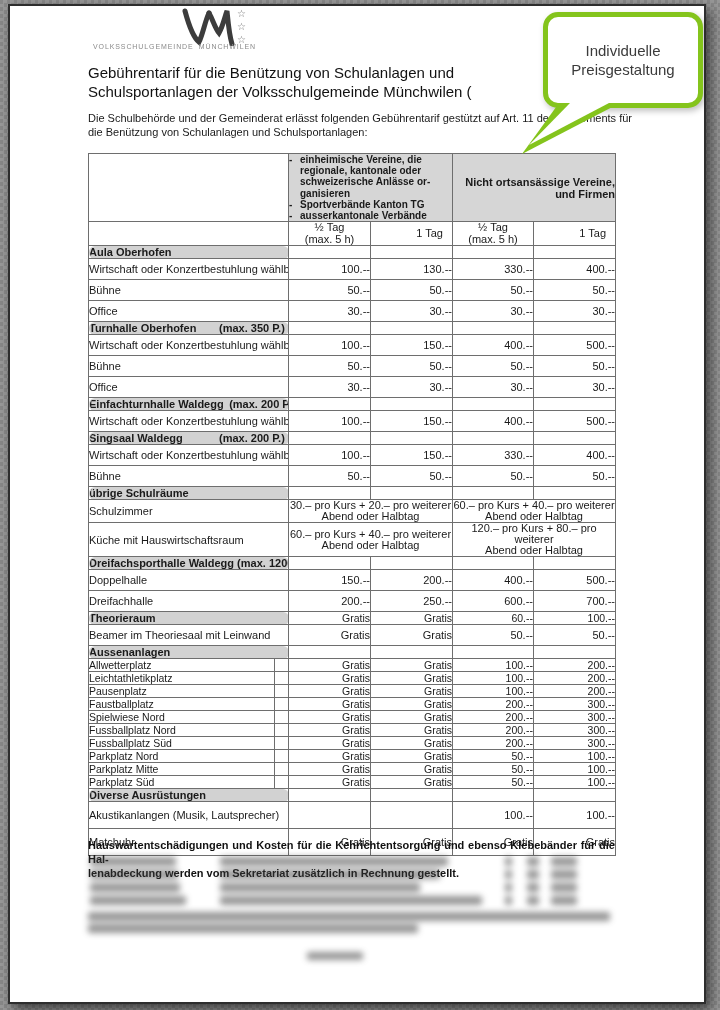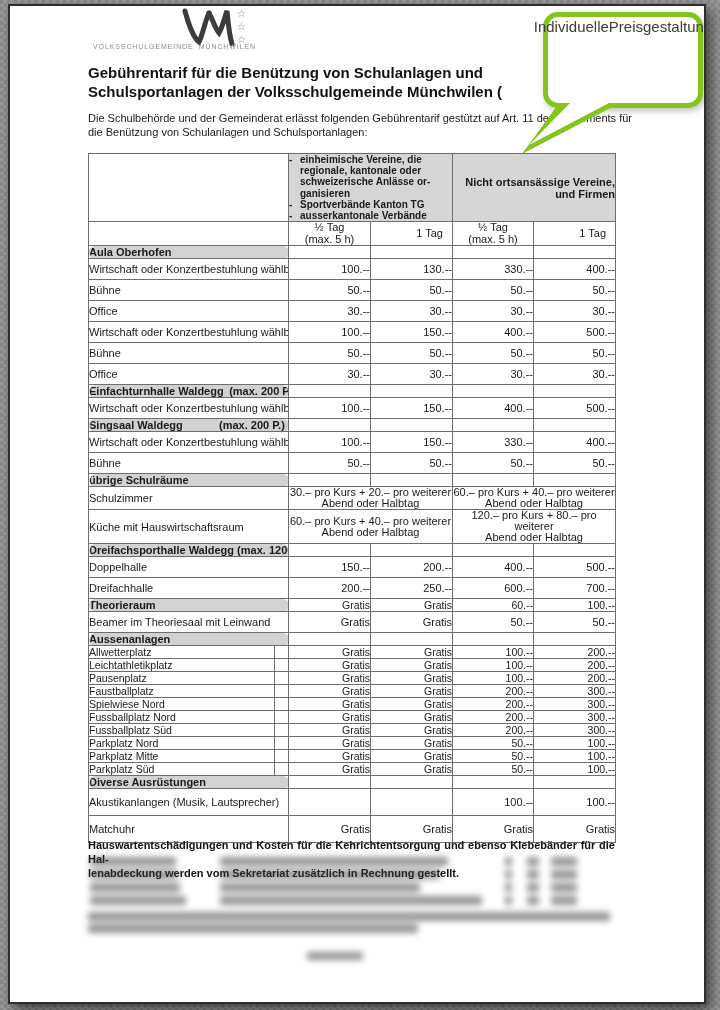--- a/index.html
+++ b/index.html
@@ -13,27 +13,27 @@
     background:#fff;border:2px solid #2d2d2d;overflow:hidden;
     box-shadow:5px 6px 12px rgba(0,0,0,.55);
   }
   .abs{position:absolute;}
   
   .vm-mark{left:168px;top:2px;}
   .stars{left:227px;top:1px;font-size:10px;line-height:13px;color:#777;display:flex;flex-direction:column;align-items:center;}
   .logo-row{left:83px;top:37px;width:163px;display:flex;justify-content:space-between;
     font-size:7px;letter-spacing:.9px;color:#8a8a8a;white-space:nowrap;}
   
-  .doc-title{left:78px;top:57px;width:545px;font-size:15px;line-height:19px;font-weight:bold;color:#111;}
+  .doc-title{left:78px;top:57px;width:545px;font-size:15px;line-height:19px;font-weight:normal;color:#111;}
   .intro{left:78px;top:105px;width:548px;font-size:11px;line-height:14px;color:#1a1a1a;}
   
   .callout{left:533px;top:6px;width:160px;height:96px;box-sizing:border-box;background:#fff;
     border:5px solid #84c41c;border-radius:15px;z-index:6;
     box-shadow:2px 3px 6px rgba(0,0,0,.25);
-    display:flex;flex-direction:row;justify-content:center;text-align:center;
+    display:flex;flex-direction:column;justify-content:center;text-align:center;
     font-size:15px;line-height:19.5px;color:#3b3b3b;}
   .tail{left:498px;top:97px;z-index:7;}
   
   .fee-table-wrap{left:78px;top:147px;}
   table.fee{border-collapse:collapse;table-layout:fixed;width:527px;color:#1a1a1a;}
   table.fee td{border:1px solid #6e6e6e;padding:0;vertical-align:middle;font-size:11px;}
   td.noborder{border:none;background:#fff;}
   td.grp{background:#d6d6d6;font-weight:bold;}
   td.g1{padding:2px 3px 2px 8px;vertical-align:top;}
   .bullet{display:flex;font-size:10px;line-height:11.2px;}
@@ -159,20 +159,27 @@
             <td class="val">50.--</td>
             <td class="val">50.--</td>
           </tr>
           <tr class="row">
             <td class="label"><span>Office</span></td>
             <td class="val">30.--</td>
             <td class="val">30.--</td>
             <td class="val">30.--</td>
             <td class="val">30.--</td>
           </tr>
+          <tr class="section">
+            <td class="label"><span>Turnhalle Oberhofen</span><span class="note">(max. 350 P.)</span></td>
+            <td class="val"></td>
+            <td class="val"></td>
+            <td class="val"></td>
+            <td class="val"></td>
+          </tr>
           <tr class="row">
             <td class="label"><span>Wirtschaft oder Konzertbestuhlung wählbar</span></td>
             <td class="val">100.--</td>
             <td class="val">150.--</td>
             <td class="val">400.--</td>
             <td class="val">500.--</td>
           </tr>
           <tr class="row">
             <td class="label"><span>Bühne</span></td>
             <td class="val">50.--</td>

